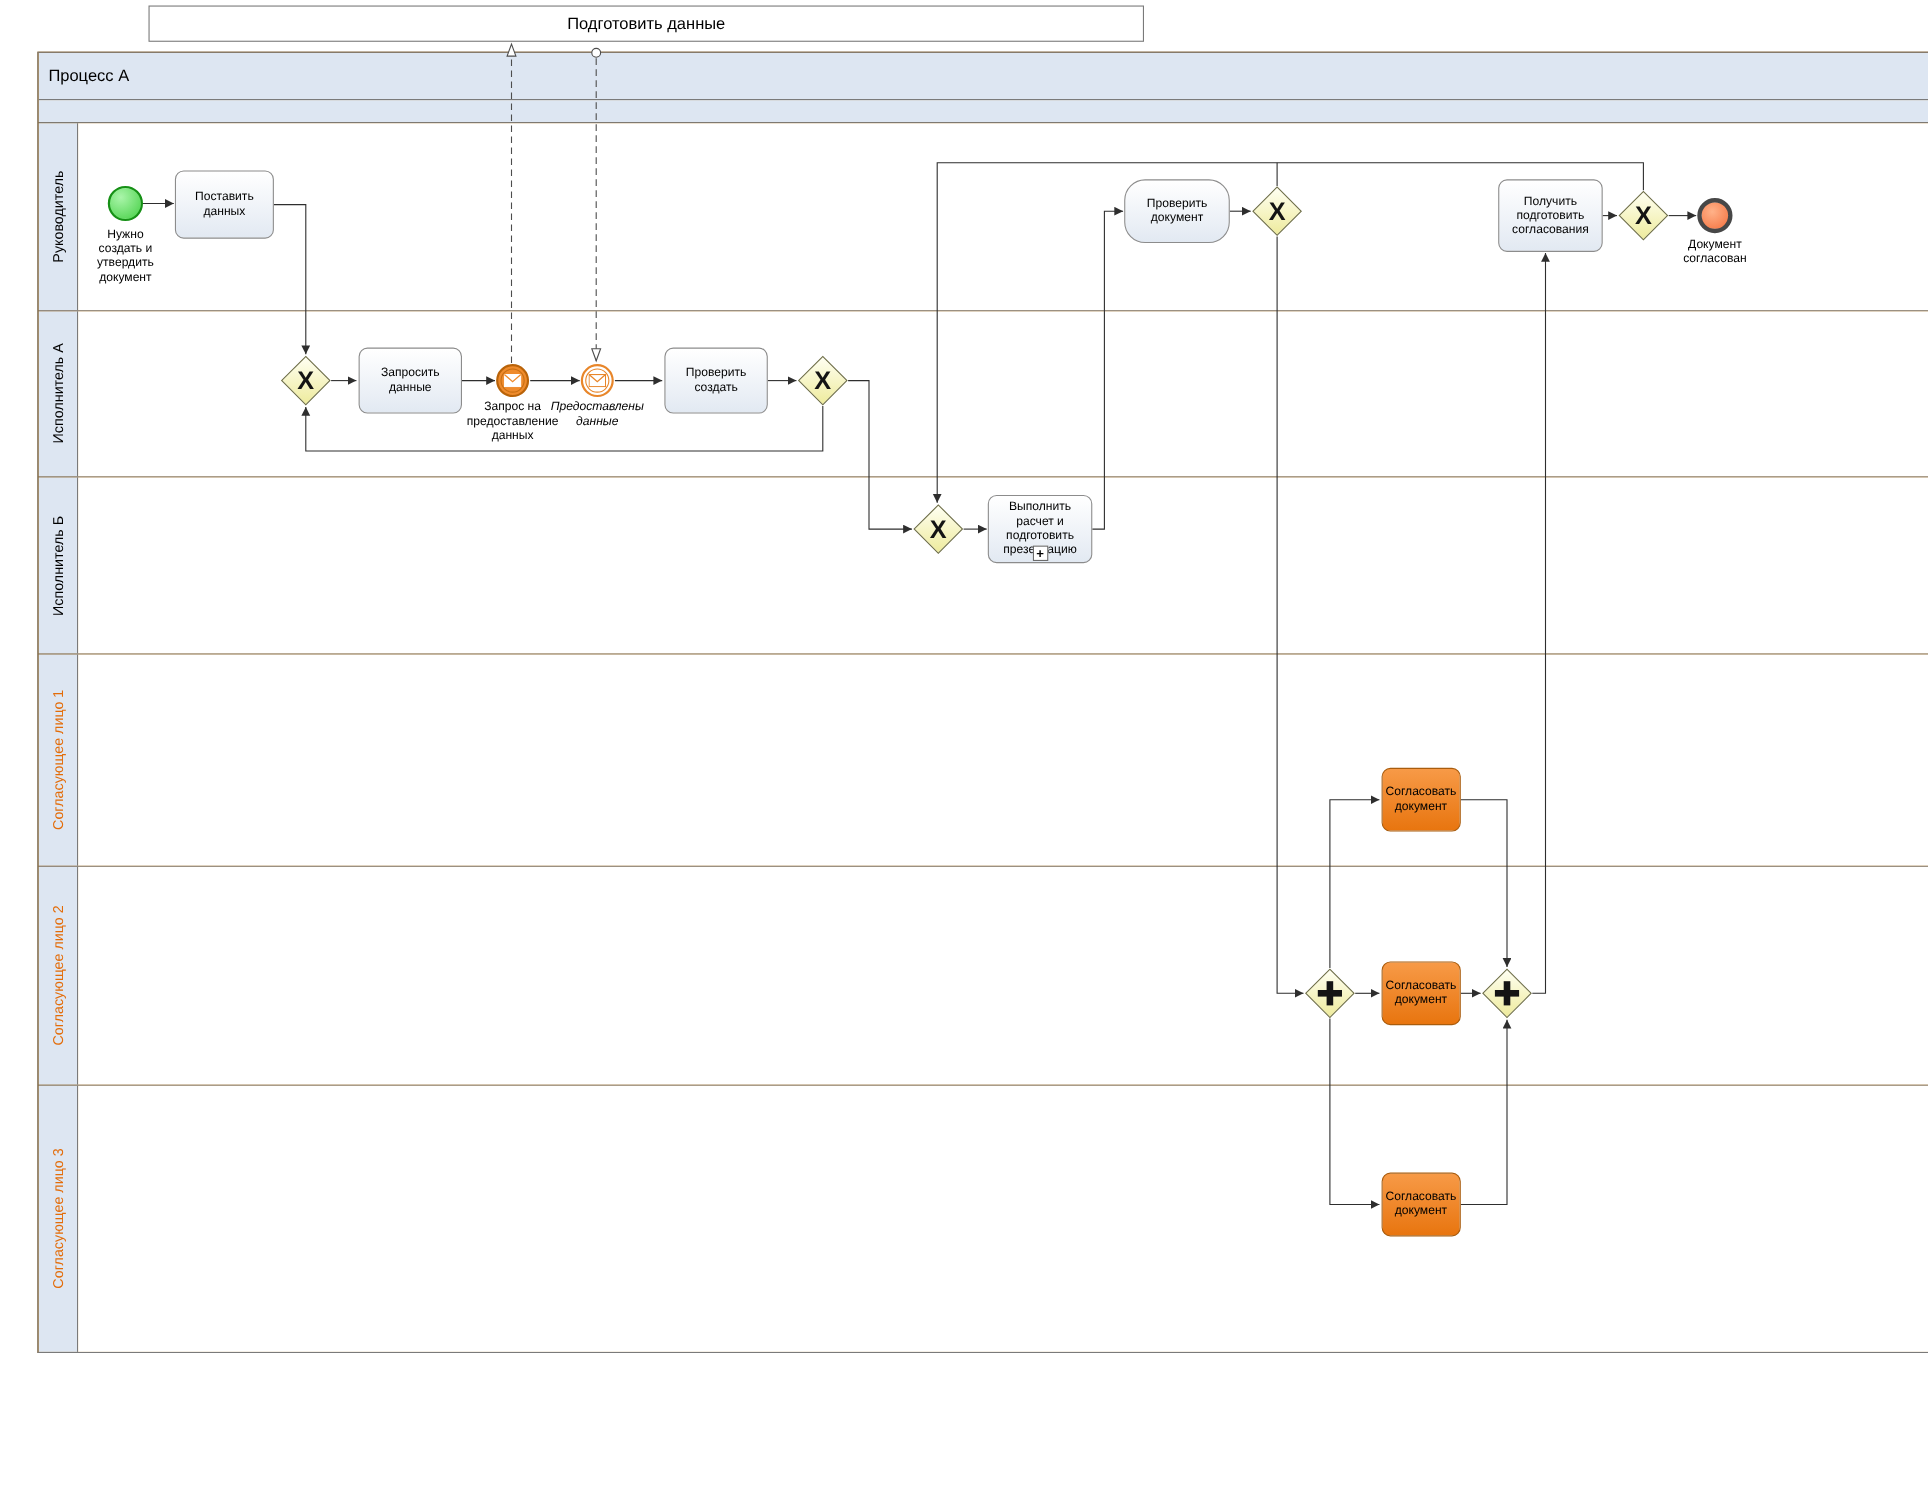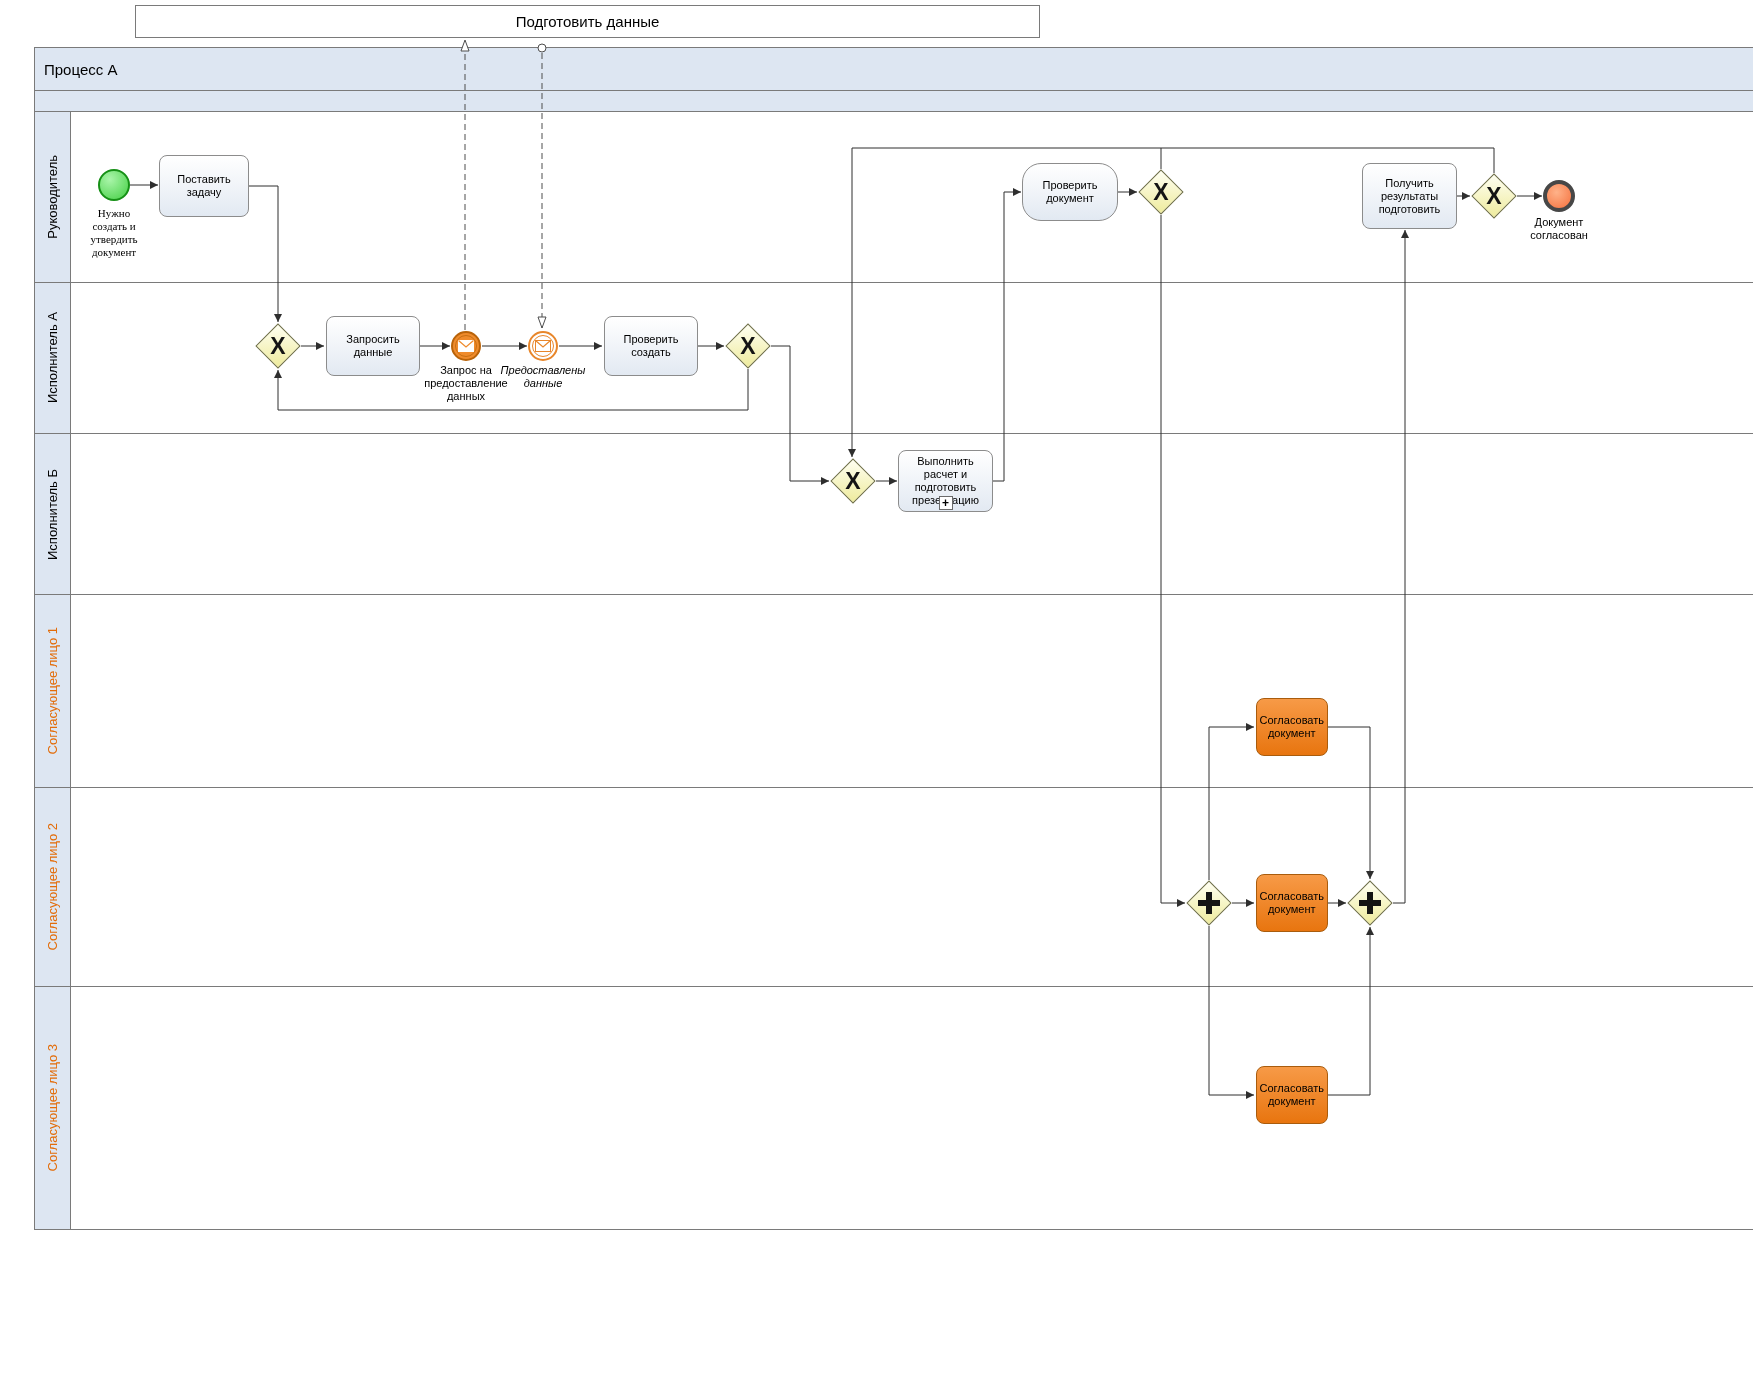--- a/index.html
+++ b/index.html
@@ -143,24 +143,24 @@
       <polyline points="1129,169 1129,148"></polyline>
     </g>
     <g stroke="#4d4d4d" stroke-width="1" fill="none" stroke-dasharray="6,4">
       <polyline points="433,330 433,40" marker-end="url(#oarr)"></polyline>
       <polyline points="510,53 510,328" marker-end="url(#oarr)"></polyline>
     </g>
     <circle cx="510" cy="48" r="4" fill="#ffffff" stroke="#4d4d4d" stroke-width="1"></circle>
   </svg>
 
   <div class="event start" style="left:66px; top:169px;"></div>
-  <div class="node-label" style="left:50px; top:207px; width:64px;font-family:Liberation Serif, serif;">Нужно создать и утвердить документ</div>
+  <div class="node-label" style="left:50px; top:207px; width:64px;">Нужно создать и утвердить документ</div>
 
   <div class="task" style="left:127px; top:155px; width:90px; height:62px;">
-    <span>Поставить задачу</span>
+    <span>Поставить данных</span>
   </div>
 
   <div class="gateway" style="left:223px; top:323px;">
     <div class="diamond"></div>
     <span class="sym">X</span>
   </div>
 
   <div class="task" style="left:294px; top:316px; width:94px; height:60px;">
     <span>Запросить данные</span>
   </div>
@@ -225,21 +225,21 @@
   <div class="task orange" style="left:1224px; top:1066px; width:72px; height:58px;">
     <span>Согласовать документ</span>
   </div>
 
   <div class="gateway" style="left:1315px; top:880px;">
     <div class="diamond"></div>
     <span class="plus-icon"></span>
   </div>
 
   <div class="task" style="left:1330px; top:163px; width:95px; height:66px;">
-    <span>Получить результаты подготовить</span>
+    <span>Получить подготовить согласования</span>
   </div>
 
   <div class="gateway" style="left:1439px; top:173px;">
     <div class="diamond"></div>
     <span class="sym">X</span>
   </div>
 
   <div class="event end" style="left:1511px; top:180px;"></div>
   <div class="node-label" style="left:1485px; top:216px; width:84px;">Документ согласован</div>
 

